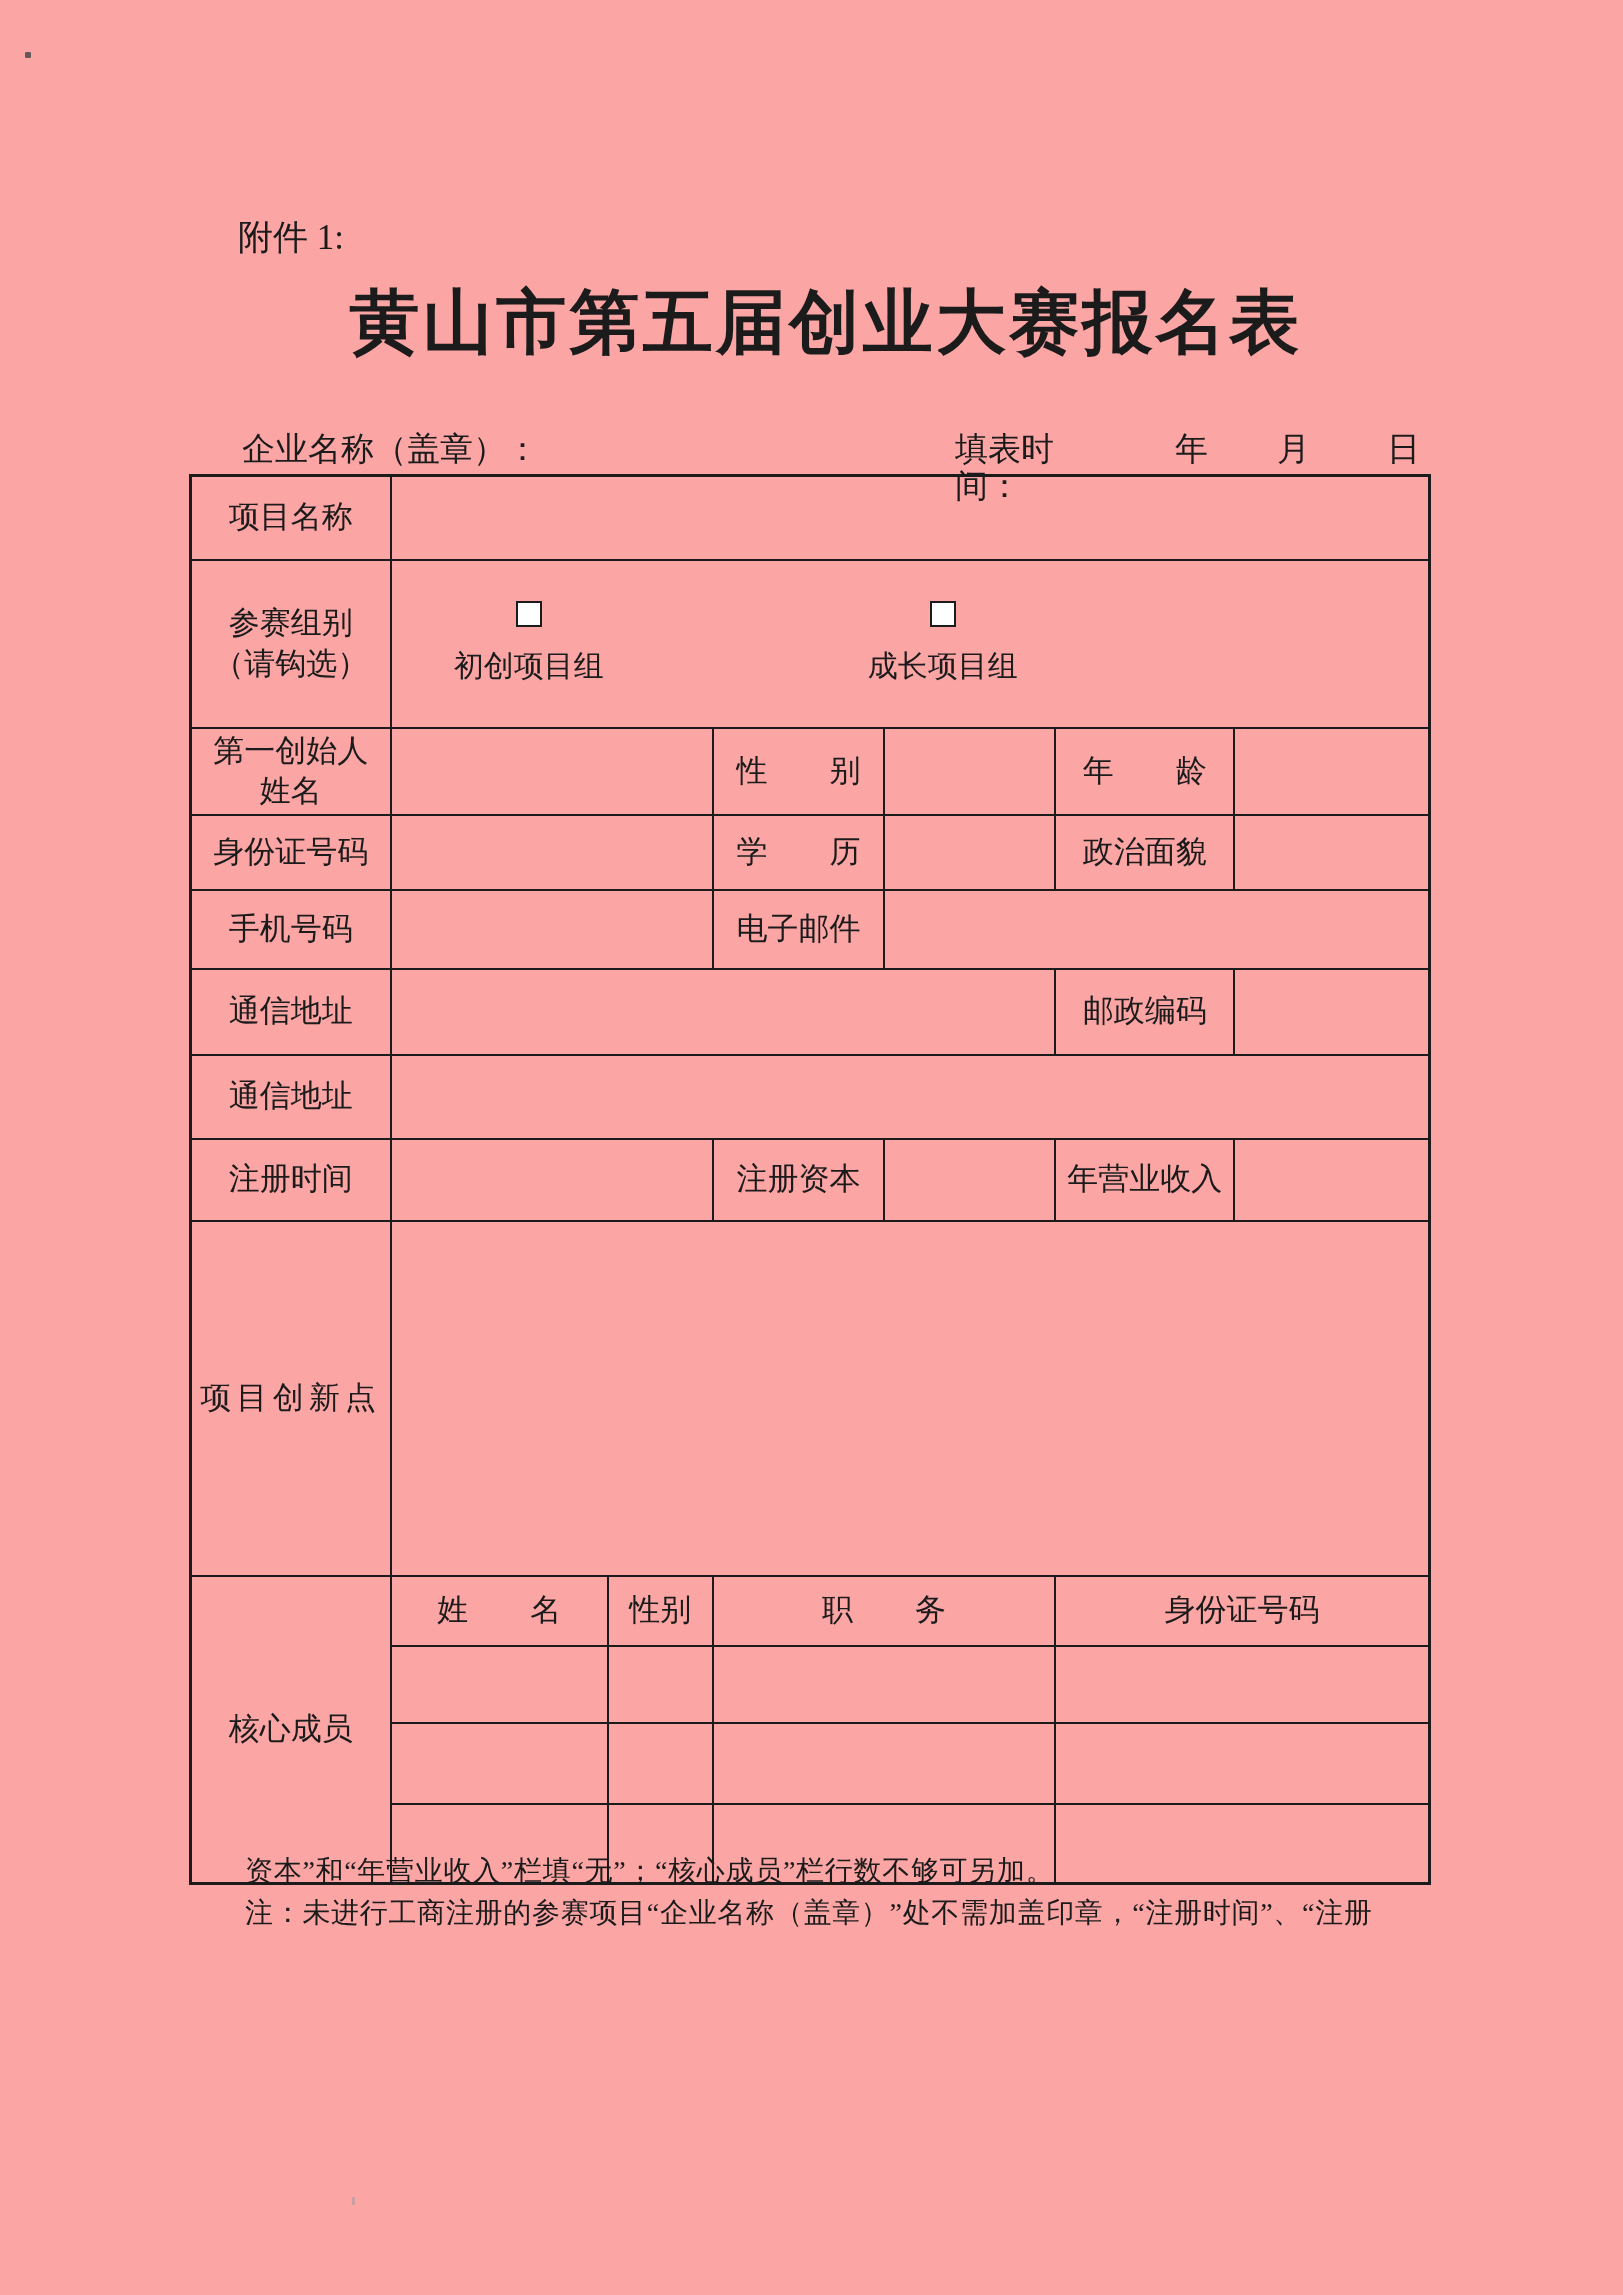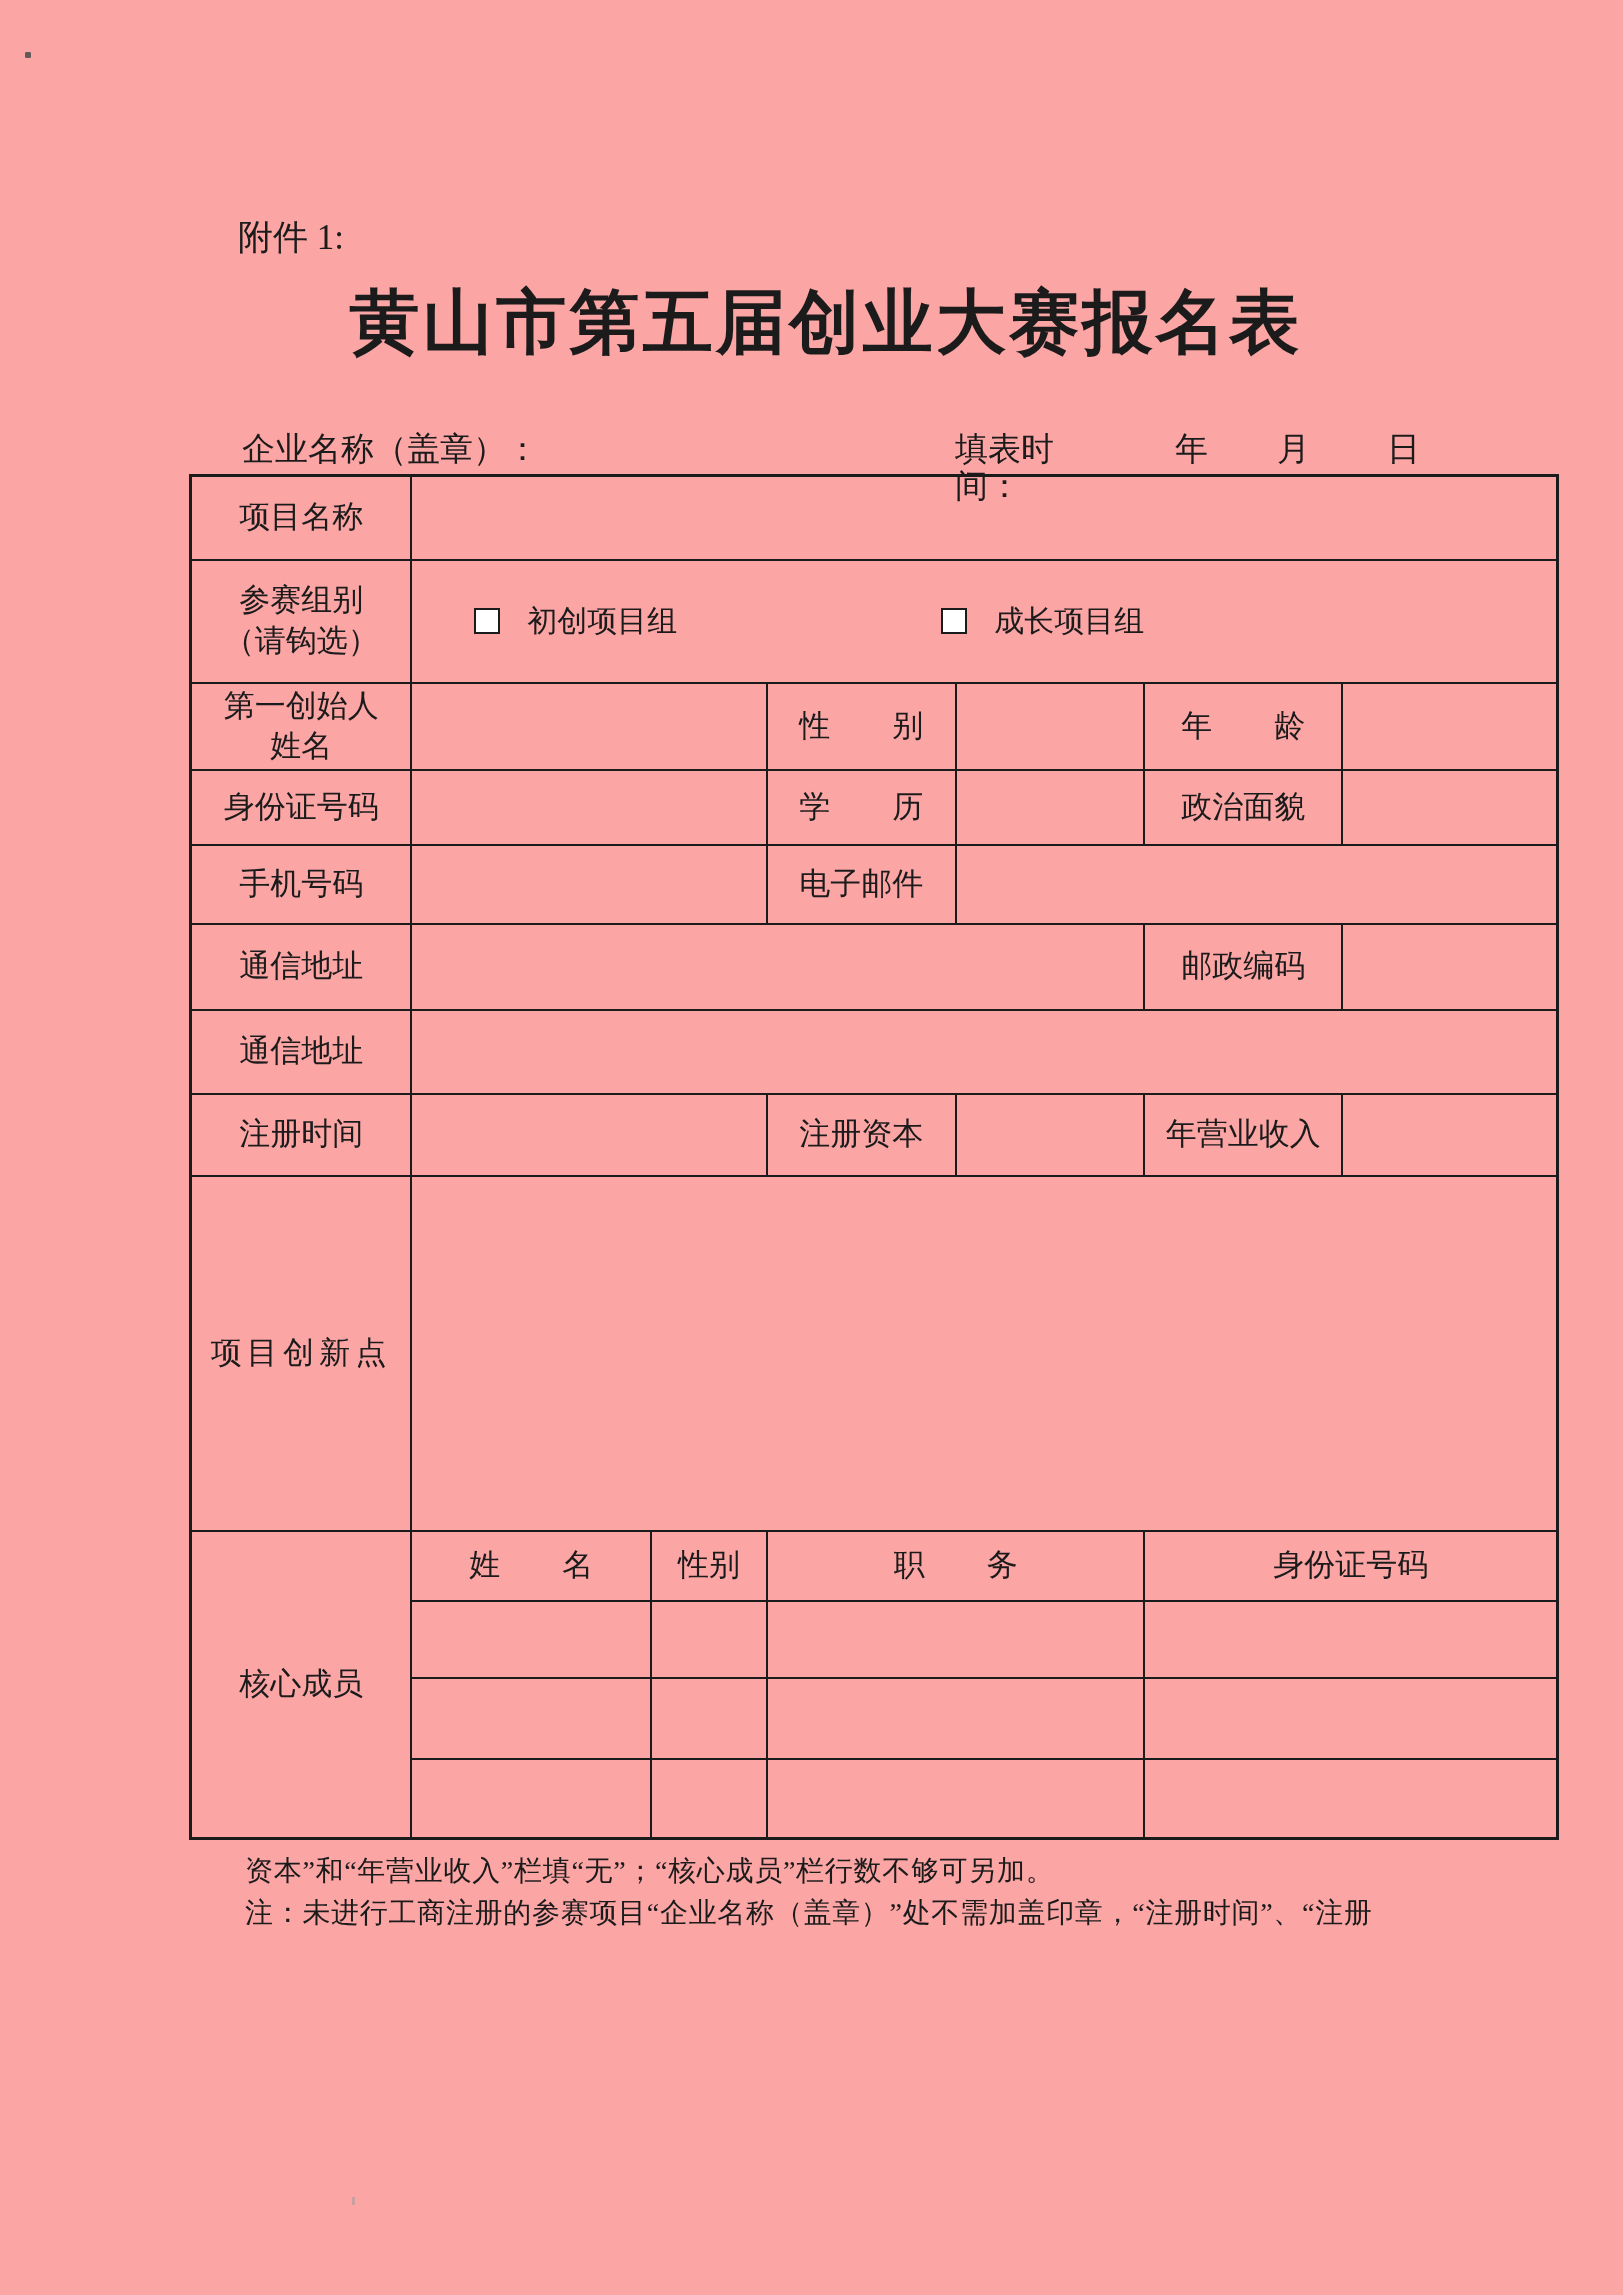--- a/index.html
+++ b/index.html
@@ -21,41 +21,41 @@
   }
 
   .header-line{position:absolute;left:242px;top:431px;width:1178px;height:38px;font-size:33px;line-height:37px;}
   .company{position:absolute;left:0;top:0;}
   .fill-date{position:absolute;left:713px;top:0;display:flex;align-items:baseline;}
   .fill-date .gap1{margin-left:69px;}
   .fill-date .gap2{margin-left:69px;}
   .fill-date .gap3{margin-left:77px;}
 
   table.form-table{
-    position:absolute;left:189px;top:474px;width:1370px;
+    position:absolute;left:189px;top:474px;width:1242px;
     border-collapse:collapse;table-layout:fixed;
     border:3.3px solid #1b1b1b;
     padding-left:42px;
   }
   table.form-table td{
     border:solid #1b1b1b;border-width:2.6px 2px;
     padding:0;margin:0;
     text-align:center;vertical-align:middle;
     font-size:31px;line-height:1.32;white-space:pre-line;
   }
   tr.r1{height:84px;} tr.r2{height:87px;} tr.r3{height:87px;margin-top:36px;}
   tr.r4{height:75px;} tr.r5{height:79px;margin-top:32px;} tr.r6{height:86px;}
   tr.r7{height:84px;} tr.r8{height:82px;} tr.r9{height:355px;}
   tr.r10{height:70px;} tr.r11{height:77px;} tr.r12{height:81px;} tr.r13{height:80px;}
 
   td.ls{letter-spacing:5.2px;}
 
   td.options-cell{text-align:left;}
   .options-wrap{display:flex;align-items:center;padding-left:62px;gap:264px;}
-  .opt{display:flex;align-items:center;gap:27px;font-size:30px;}
+  .opt{display:flex;align-items:center;gap:19px;font-size:30px;flex-direction:column;}
   .cbx{display:inline-block;width:26px;height:26px;border:2px solid #1b1b1b;background:#fff;box-sizing:border-box;}
 
   .note{position:absolute;left:245px;top:1850px;width:1172px;font-size:28px;line-height:42px;letter-spacing:0.7px;}
 </style>
 </head>
 <body>
 
 <div class="page">
 
   <div class="speck1"></div>

